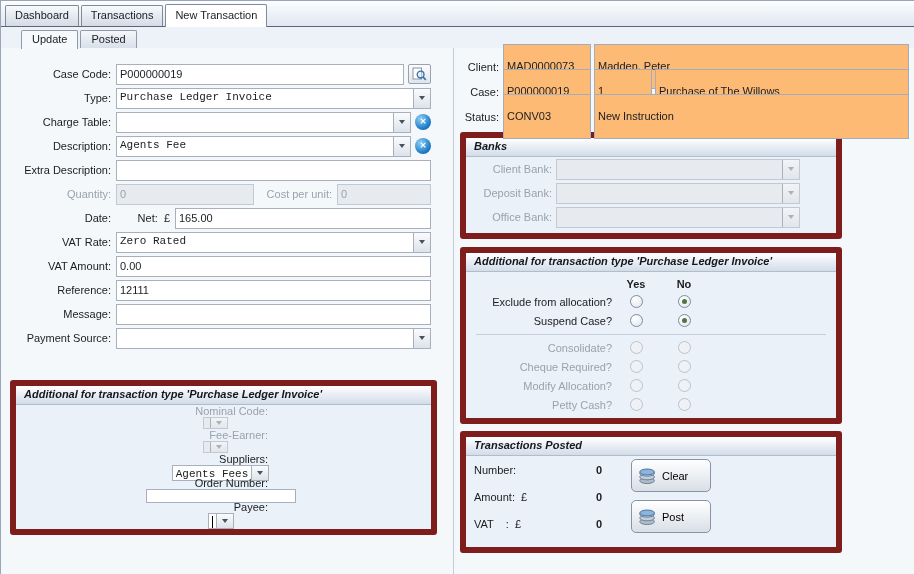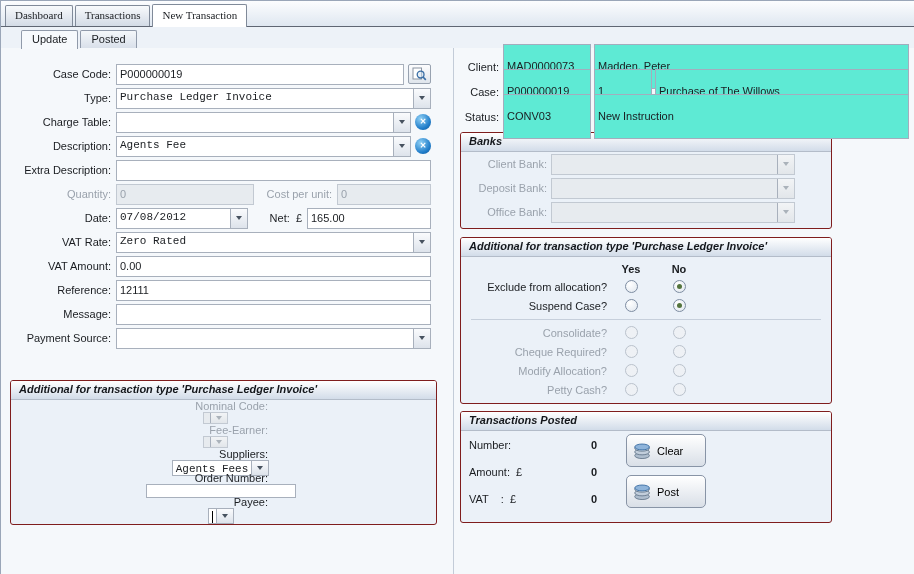--- a/index.html
+++ b/index.html
@@ -1,21 +1,21 @@
 <!DOCTYPE html>
 <html><head>
 <meta charset="utf-8">
 <style>
   html,body{margin:0;padding:0;}
   body{font-family:"Liberation Sans",sans-serif;font-size:11px;color:#1a1d21;background:#ffffff;}
   .window{position:relative;width:914px;height:574px;background:#f2f6fa;border:1px solid #9aa6b8;overflow:hidden;}
 
   
   .tabstrip-top{height:25px;background:linear-gradient(#fcfdfe,#dfe7f1);display:flex;align-items:flex-end;padding-left:4px;border-bottom:1px solid #5f6673;}
-  .tab{position:relative;height:20px;line-height:18px;padding:0 9px;margin-right:2px;border:1px solid #808a99;border-bottom:none;border-radius:2px 2px 0 0;background:linear-gradient(#f8fafc,#d3dbe6);cursor:default;font-family:Liberation Serif, serif;}
+  .tab{position:relative;height:20px;line-height:18px;padding:0 9px;margin-right:2px;border:1px solid #808a99;border-bottom:none;border-radius:2px 2px 0 0;background:linear-gradient(#f8fafc,#d3dbe6);cursor:default;}
   .tab.active{background:#ffffff;height:22px;line-height:20px;z-index:2;margin-bottom:-1px;}
   .tabstrip-sub{height:21px;background:#edf2f8;display:flex;align-items:flex-end;padding-left:20px;border-bottom:1px solid #909aaa;}
   .subtab{height:17px;line-height:16px;padding:0 10px;margin-right:2px;border:1px solid #909aaa;border-bottom:none;border-radius:2px 2px 0 0;background:linear-gradient(#f4f7fa,#d9e0ea);cursor:default;}
   .subtab.active{background:#f6f9fc;height:18px;margin-bottom:-1px;z-index:2;position:relative;}
 
   .content{position:absolute;top:47px;left:0;right:0;bottom:0;background:#f5f8fb;}
   .left-panel{position:absolute;top:0;left:0;bottom:0;width:452px;border-right:1px solid #c3ccd8;padding-top:14px;}
   .right-panel{position:absolute;top:0;left:453px;right:0;bottom:0;padding:6px 3px 0 3px;}
 
   
@@ -31,31 +31,31 @@
   .dd::after{content:"";border-left:3px solid transparent;border-right:3px solid transparent;border-top:4px solid #47525f;}
   .dis{background:#e7ebef;color:#9aa2ac;border-color:#c2c9d2;}
   .dis .combo-text{color:#9aa2ac;}
   .dis .dd{background:linear-gradient(#f2f4f6,#e2e6ea);}
   .dis .dd::after{border-top-color:#aab2ba;}
   .icon-btn{width:23px;height:20px;margin-left:4px;flex:none;border:1px solid #98a2b0;border-radius:2px;background:linear-gradient(#fdfdfe,#dfe5ec);display:flex;align-items:center;justify-content:center;padding:0;cursor:default;}
   .xbtn{width:16px;height:16px;margin-left:4px;flex:none;border-radius:50%;background:radial-gradient(circle at 35% 30%,#8fd0f5,#1f7cc9 65%,#11518f);color:#fff;font-size:8px;font-weight:bold;display:flex;align-items:center;justify-content:center;border:none;line-height:1;}
   .caret{display:inline-block;width:1px;height:12px;background:#000;vertical-align:middle;}
 
   
-  .groupbox{border:1px solid #7f1d1d;border-radius:3px;background:#ebf1f8;}
+  .groupbox{border:6px solid #7f1d1d;border-radius:3px;background:#ebf1f8;}
   .gb-header{height:18px;line-height:17px;padding:0 8px;background:linear-gradient(#ffffff,#d2dce9);border-bottom:1px solid #b3bcc9;border-radius:2px 2px 0 0;font-weight:bold;font-style:italic;color:#14171c;}
   .gb-left{margin:30px 16px 0 9px;padding-bottom:4px;}
   .gb-left .frow{padding:0 6px 0 0;flex-direction:column;}
   .gb-left .flabel{width:100px;}
   .gb-left .frow:first-of-type{margin-top:4px;}
 
   
   .irow{display:flex;align-items:center;height:25px;}
   .ilabel{width:42px;text-align:right;margin-right:4px;flex:none;}
-  .ybox{height:19px;line-height:18px;background:#5eead4;border:1px solid #a3adbd;padding:12px 3px;margin-right:3px;overflow:hidden;white-space:nowrap;}
+  .ybox{height:19px;line-height:18px;background:#fdba74;border:1px solid #a3adbd;padding:12px 3px;margin-right:3px;overflow:hidden;white-space:nowrap;}
   .w80{width:80px;flex:none;}
   .w50{width:50px;flex:none;}
 
   .gb-right{width:370px;margin-left:3px;}
   .banks{margin-top:3px;padding-bottom:4px;}
   .brow{display:flex;align-items:center;height:24px;}
   .brow:first-of-type{margin-top:4px;}
   .blabel{width:86px;text-align:right;margin-right:4px;flex:none;}
   .bcombo{width:242px;flex:none;}
 
@@ -146,24 +146,20 @@
 
       <div class="frow">
         <label class="flabel gray">Quantity:</label>
         <input class="tb dis" style="width: 130px; flex: 0 0 auto;" disabled="" value="0">
         <label class="flabel gray" style="width:78px;">Cost per unit:</label>
         <input class="tb dis grow" disabled="" value="0" style="">
       </div>
 
       <div class="frow">
         <label class="flabel">Date:</label>
-        <div class="combo" style="width:130px;flex:none;">
-          <span class="combo-text">07/08/2012</span>
-          <span class="dd"></span>
-        </div>
         <label class="flabel pre" style="width:54px;">Net:  £</label>
         <input class="tb grow" value="165.00" style="">
       </div>
 
       <div class="frow">
         <label class="flabel">VAT Rate:</label>
         <div class="combo grow">
           <span class="combo-text">Zero Rated</span>
           <span class="dd"></span>
         </div>

